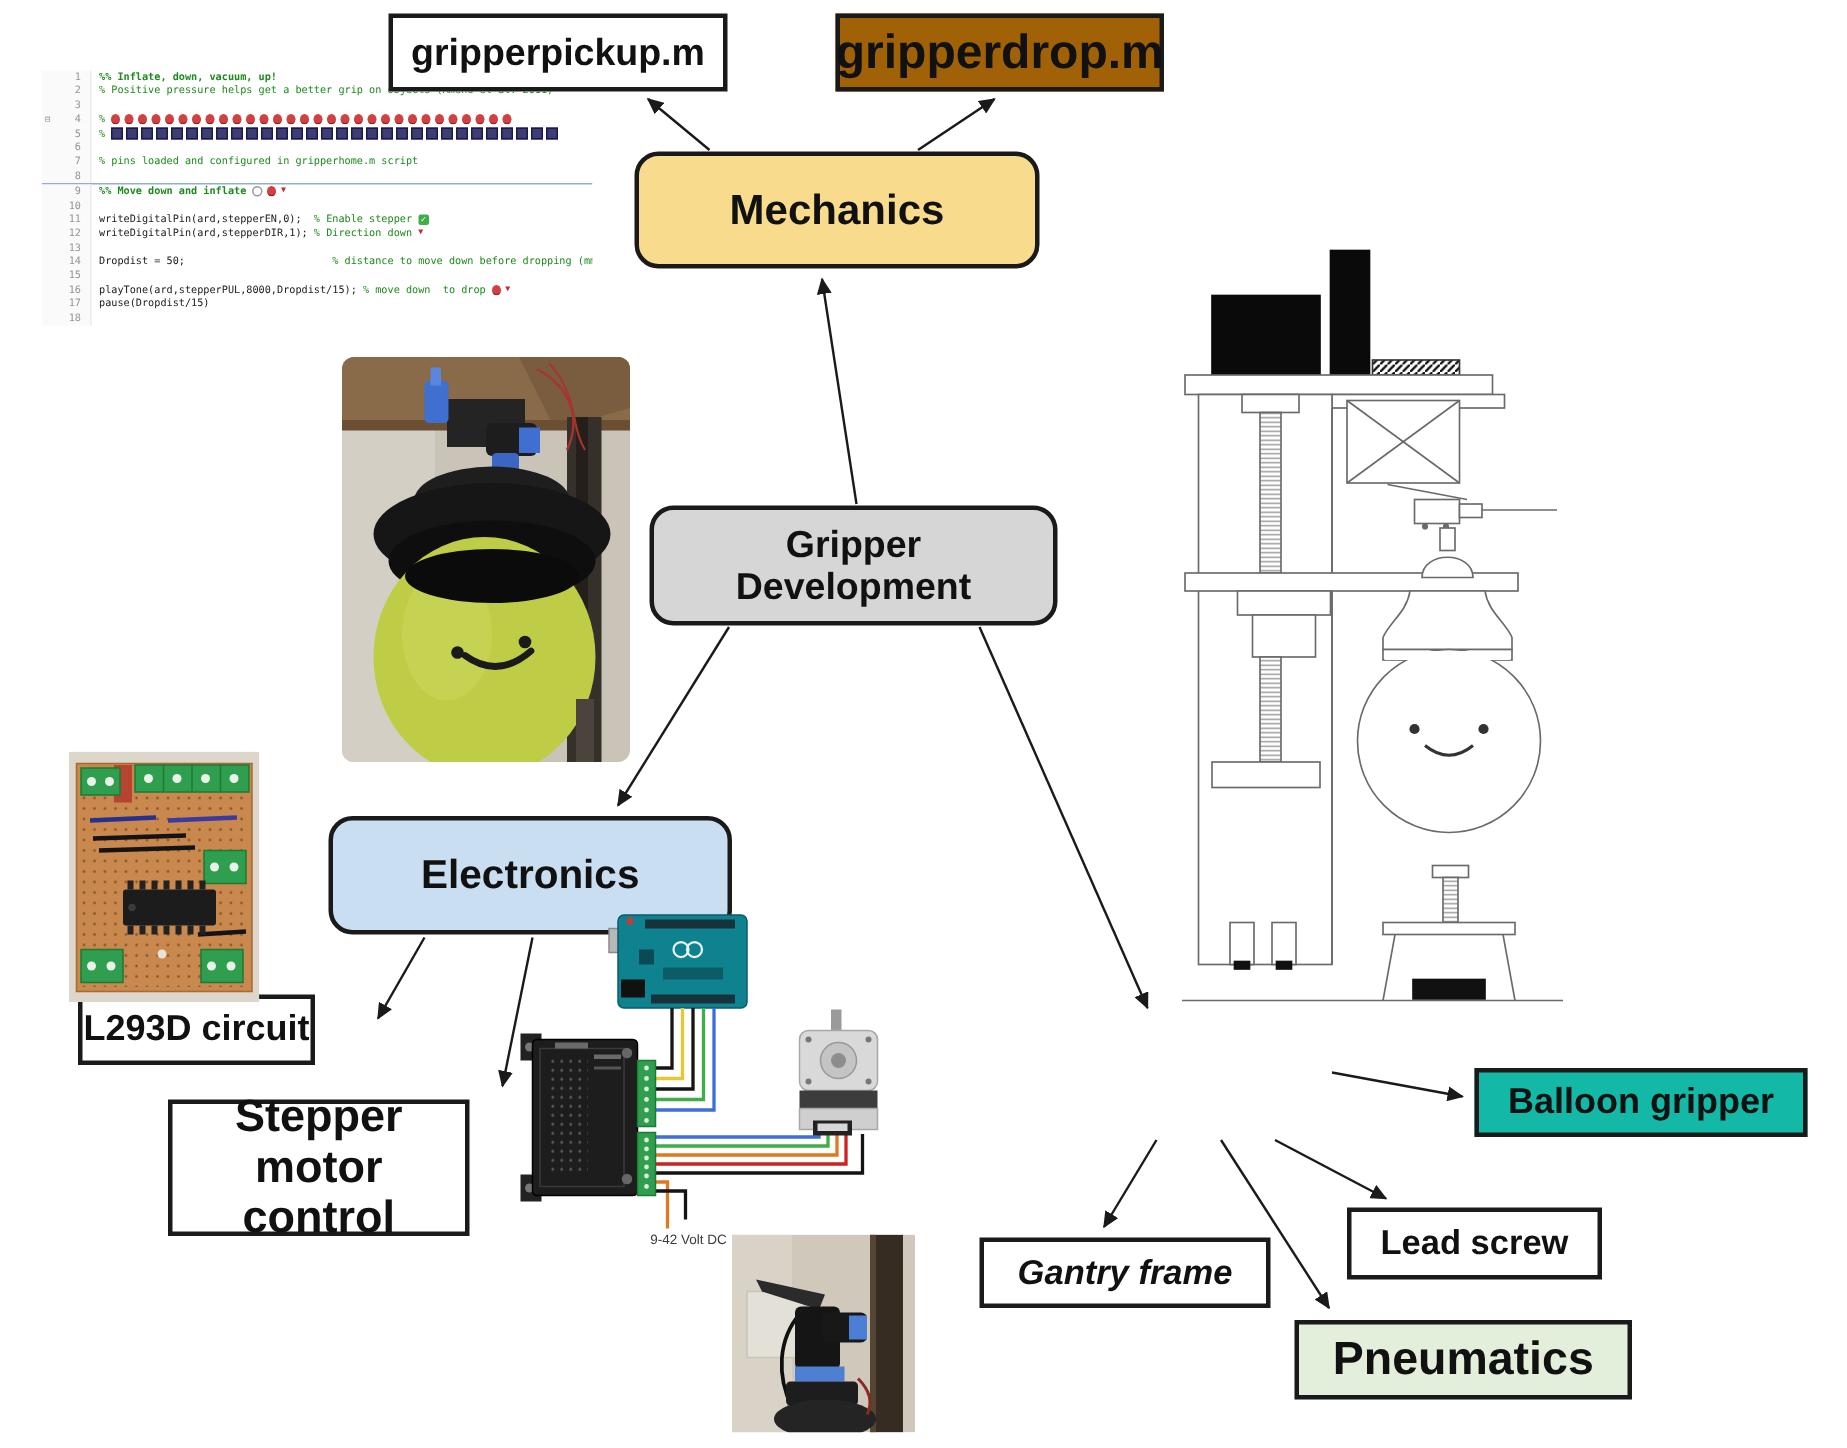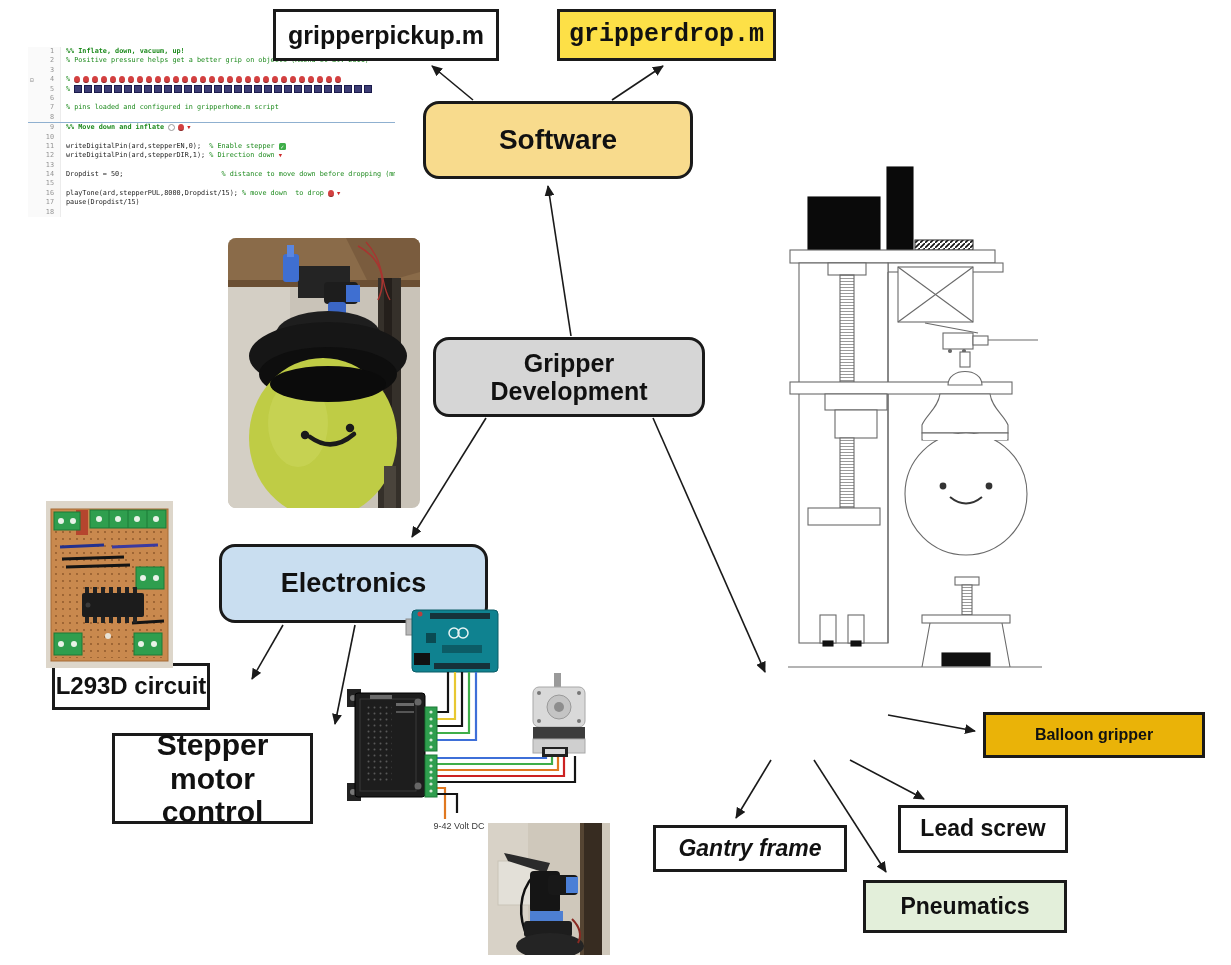--- a/index.html
+++ b/index.html
@@ -110,30 +110,30 @@
       <div class="cl">
         <span class="g">17</span>
         <span class="ct"><span class="s-code">pause(Dropdist/15)</span></span>
       </div>
       <div class="cl">
         <span class="g">18</span>
         <span class="ct"></span>
       </div>
     </div>
 
-  <div class="node plain" style="left: 273px; top: 9px; width: 226px; height: 52px; font-size: 25px; background: rgb(255, 255, 255);">
+  <div class="node plain" style="left: 259px; top: 9px; width: 226px; height: 52px; font-size: 25px; background: rgb(255, 255, 255);">
     <span class="l">gripperpickup.m</span>
   </div>
 
-  <div class="node plain" style="left: 557px; top: 9px; width: 219px; height: 52px; font-size: 25px; background: #fde047; font-family: Liberation Mono, monospace;">
+  <div class="node plain" style="left: 557px; top: 9px; width: 219px; height: 52px; font-size: 32px; background: #a16207;">
     <span class="l">gripperdrop.m</span>
   </div>
 
   <div class="node rounded" style="left: 423px; top: 101px; width: 270px; height: 78px; font-size: 28px; background: rgb(248, 219, 141);">
-    <span class="l">Software</span>
+    <span class="l">Mechanics</span>
   </div>
 
   <div class="node rounded" style="left: 433px; top: 337px; width: 272px; height: 80px; font-size: 25px; background: rgb(214, 214, 214);">
     <span class="l">Gripper</span>
     <span class="l">Development</span>
   </div>
 
   <div class="node rounded" style="left: 219px; top: 544px; width: 269px; height: 79px; font-size: 27px; background: rgb(201, 222, 240);">
     <span class="l">Electronics</span>
   </div>
@@ -141,33 +141,33 @@
 
   <div class="node plain" style="left: 52px; top: 663px; width: 158px; height: 47px; font-size: 24px; background: rgb(255, 255, 255);">
     <span class="l">L293D circuit</span>
   </div>
 
   <div class="node plain" style="left: 112px; top: 733px; width: 201px; height: 91px; font-size: 30px; background: rgb(255, 255, 255);">
     <span class="l">Stepper motor</span>
     <span class="l">control</span>
   </div>
 
-  <div class="node plain" style="left: 983px; top: 712px; width: 222px; height: 46px; font-size: 16px; background: #eab308;">
+  <div class="node plain" style="left: 983px; top: 712px; width: 222px; height: 46px; font-size: 24px; background: #14b8a6;">
     <span class="l">Balloon gripper</span>
   </div>
 
   <div class="node plain" style="left: 653px; top: 825px; width: 194px; height: 47px; font-size: 23px; background: rgb(255, 255, 255); font-style: italic;">
     <span class="l">Gantry frame</span>
   </div>
 
   <div class="node plain" style="left: 898px; top: 805px; width: 170px; height: 48px; font-size: 23px; background: rgb(255, 255, 255);">
     <span class="l">Lead screw</span>
   </div>
 
-  <div class="node plain" style="left: 863px; top: 880px; width: 204px; height: 53px; font-size: 23px; background: rgb(227, 239, 218);">
+  <div class="node plain" style="left: 863px; top: 880px; width: 225px; height: 53px; font-size: 31px; background: rgb(227, 239, 218);">
     <span class="l">Pneumatics</span>
   </div>
 
   <div class="photo" style="left:228px;top:238px;width:192px;height:270px;border-radius:8px;">
     <svg width="192" height="270" viewBox="0 0 192 270">
       <rect x="0" y="0" width="192" height="270" fill="#c9c3b8"></rect>
       <rect x="0" y="0" width="62" height="270" fill="#d4cfc5"></rect>
       <rect x="0" y="0" width="192" height="48" fill="#8a6b49"></rect>
       <polygon points="118,0 192,0 192,34 142,48" fill="#7a5c3e"></polygon>
       <rect x="0" y="42" width="192" height="7" fill="#6b4f33"></rect>

